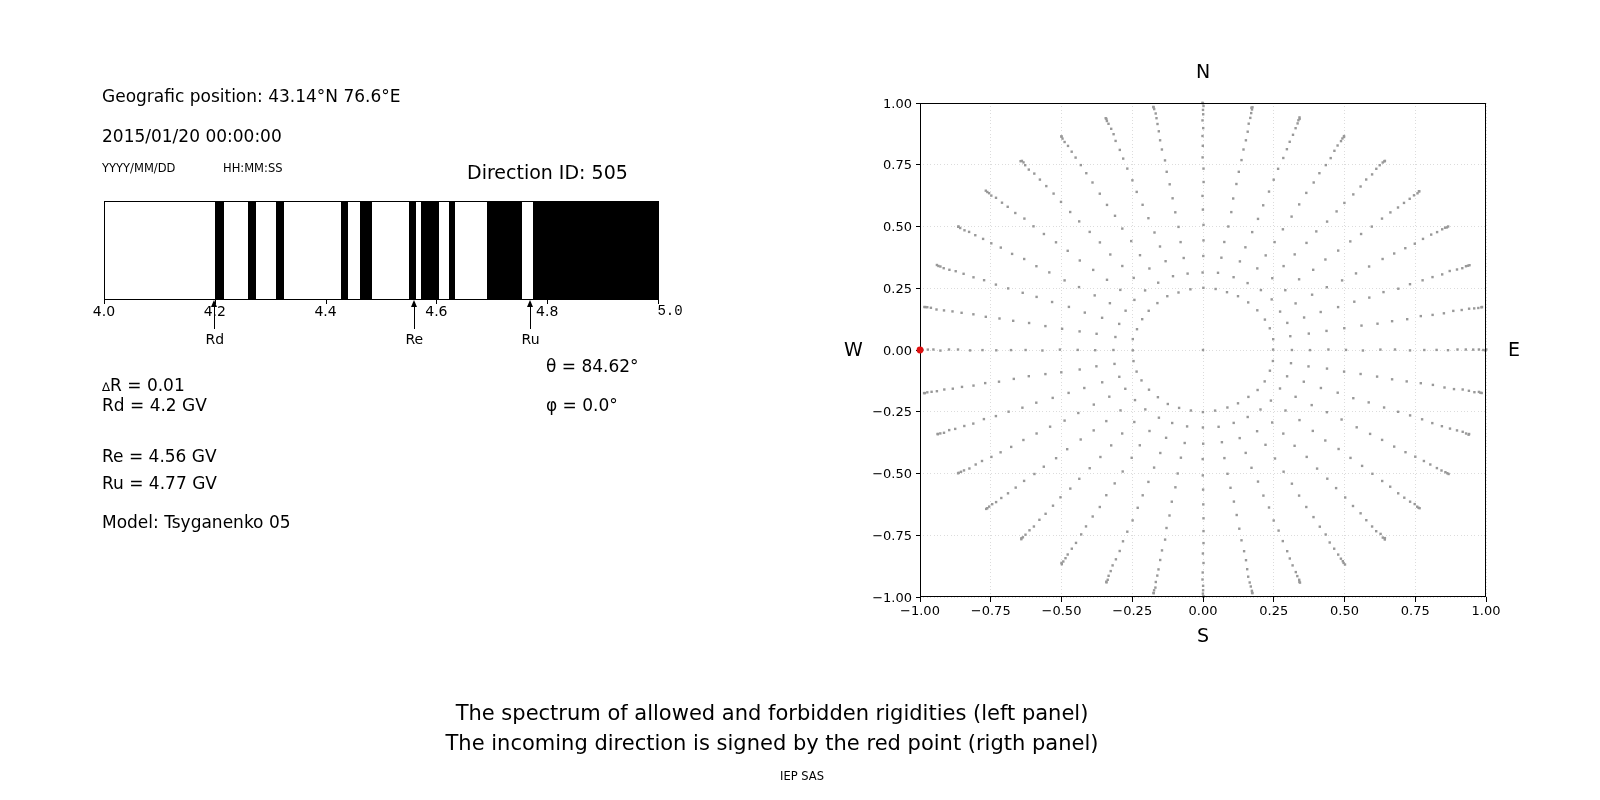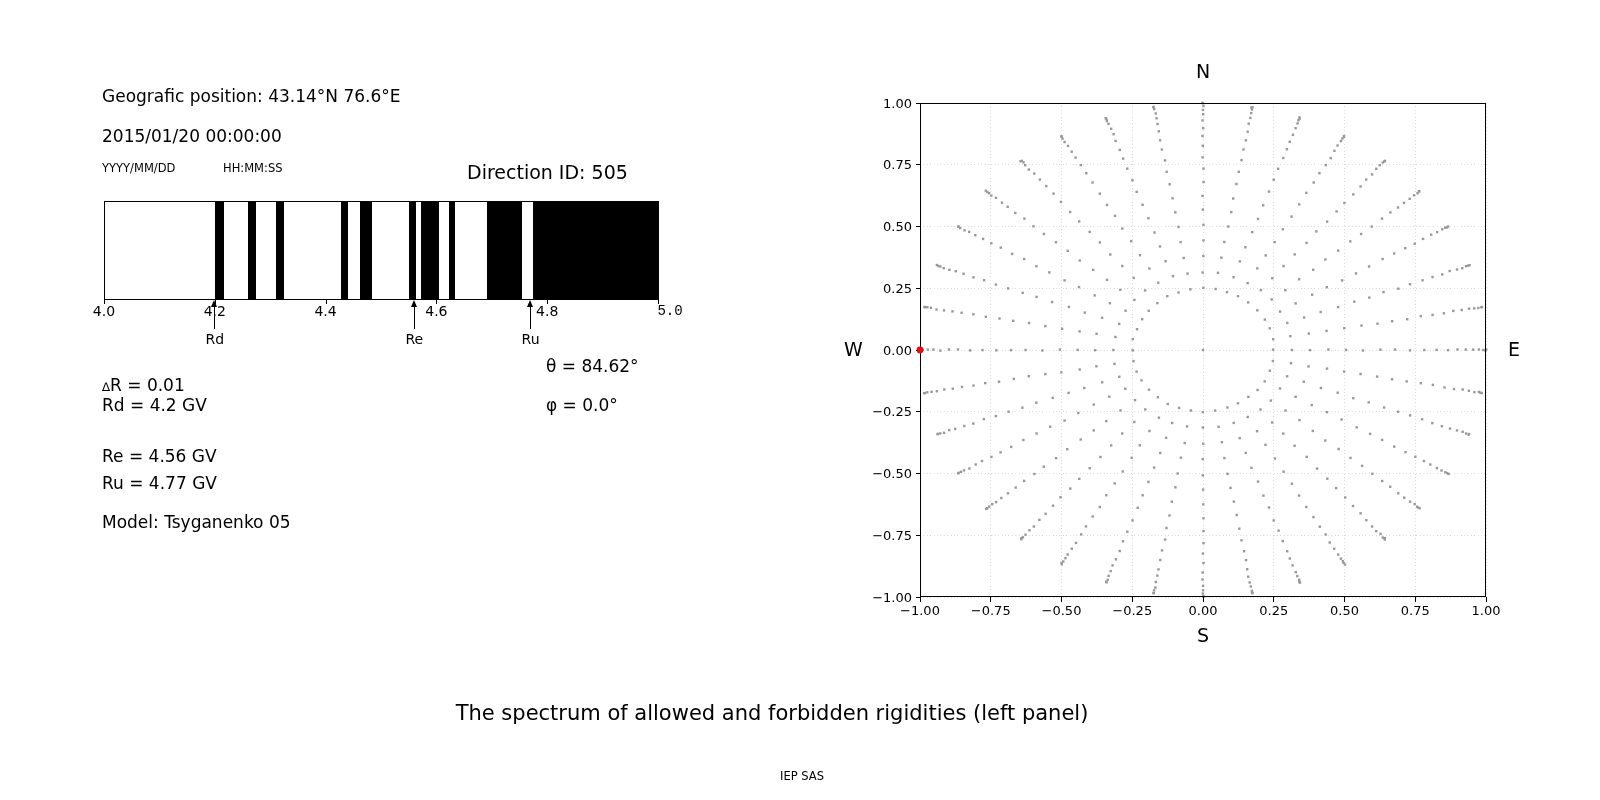--- a/index.html
+++ b/index.html
@@ -909,15 +909,16 @@
       <div class="y-tick-label" style="left: 856px; top: 466px;">−0.50</div>
       <div class="y-tick-label" style="left: 856px; top: 527.75px;">−0.75</div>
       <div class="y-tick-label" style="left: 856px; top: 589.5px;">−1.00</div>
       <div class="compass center" style="left: 1203px; top: 60px;">N</div>
       <div class="compass center" style="left: 1203px; top: 624px;">S</div>
       <div class="compass" style="left: 844px; top: 338px;">W</div>
       <div class="compass" style="left: 1508px; top: 338px;">E</div>
     </div>
 
   <div class="cap t21" style="top:700px;">The spectrum of allowed and forbidden rigidities (left panel)</div>
+  <div class="cap t21" style="top:730px;">The incoming direction is signed by the red point (rigth panel)</div>
   <div class="cap t11" style="top:770px;left:202px;">IEP SAS</div>
 
 </div>
 
 </body></html>

